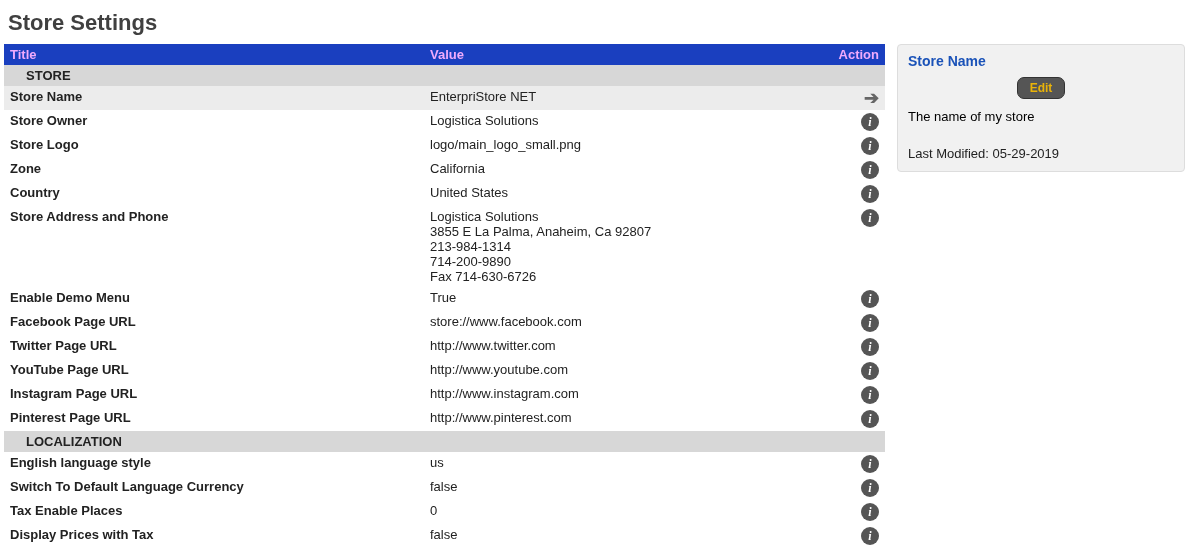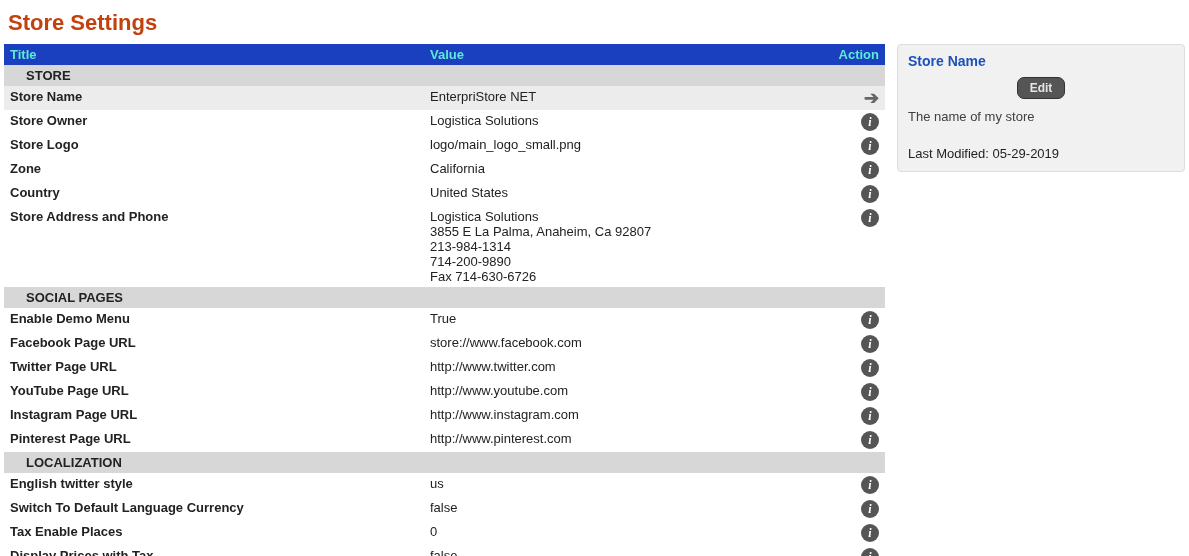--- a/index.html
+++ b/index.html
@@ -4,21 +4,21 @@
   <style>
     * { margin: 0; padding: 0; box-sizing: border-box; }
     body {
       font-family: -apple-system, BlinkMacSystemFont, "Segoe UI", Arial, sans-serif;
       font-size: 13px;
       background: #fff;
       color: #222;
       padding: 4px;
     }
     .page-title {
-      color: #c2410c;
+      color: #404040;
       font-size: 22px;
       font-weight: 700;
       padding: 6px 4px 8px 4px;
     }
     .layout {
       display: flex;
       gap: 12px;
       align-items: flex-start;
     }
     .main { flex: 1; }
@@ -34,45 +34,45 @@
       font-weight: 700;
       font-size: 14px;
       margin-bottom: 8px;
     }
     .side-edit-wrap {
       text-align: center;
       margin-bottom: 10px;
     }
     .edit-btn {
       background: #555;
-      color: #e5e5e5;
+      color: #eab308;
       border: 1px solid #333;
       border-radius: 7px;
       padding: 3px 12px;
       font-size: 12px;
       font-weight: 600;
       cursor: pointer;
     }
     .side-desc {
       font-size: 13px;
-      color: #404040;
+      color: #000000;
       margin-bottom: 22px;
     }
     .side-modified {
       font-size: 13px;
       color: #222;
     }
     table.settings {
       width: 100%;
       border-collapse: collapse;
       font-size: 13px;
     }
     table.settings thead th {
       background: #1a3fbf;
-      color: #5eead4;
+      color: #f0abfc;
       font-weight: 700;
       text-align: left;
       padding: 3px 6px;
       font-size: 13px;
     }
     table.settings thead th:last-child { text-align: right; }
     tr.section-row td {
       background: #d7d7d7;
       font-weight: 700;
       padding: 3px 22px;
@@ -155,23 +155,20 @@
           </tr>
           <tr class="data-row">
             <td class="title-cell">Store Address and Phone</td>
             <td class="value-cell">Logistica Solutions
 3855 E La Palma, Anaheim, Ca 92807
 213-984-1314
 714-200-9890
 Fax 714-630-6726</td>
             <td class="action-cell"><span class="info-icon">i</span></td>
           </tr>
-          <tr class="section-row">
-            <td colspan="3">SOCIAL PAGES</td>
-          </tr>
           <tr class="data-row">
             <td class="title-cell">Enable Demo Menu</td>
             <td class="value-cell">True</td>
             <td class="action-cell"><span class="info-icon">i</span></td>
           </tr>
           <tr class="data-row">
             <td class="title-cell">Facebook Page URL</td>
             <td class="value-cell">store://www.facebook.com</td>
             <td class="action-cell"><span class="info-icon">i</span></td>
           </tr>
@@ -192,21 +189,21 @@
           </tr>
           <tr class="data-row">
             <td class="title-cell">Pinterest Page URL</td>
             <td class="value-cell">http://www.pinterest.com</td>
             <td class="action-cell"><span class="info-icon">i</span></td>
           </tr>
           <tr class="section-row">
             <td colspan="3">LOCALIZATION</td>
           </tr>
           <tr class="data-row">
-            <td class="title-cell">English twitter style</td>
+            <td class="title-cell">English language style</td>
             <td class="value-cell">us</td>
             <td class="action-cell"><span class="info-icon">i</span></td>
           </tr>
           <tr class="data-row">
             <td class="title-cell">Switch To Default Language Currency</td>
             <td class="value-cell">false</td>
             <td class="action-cell"><span class="info-icon">i</span></td>
           </tr>
           <tr class="data-row">
             <td class="title-cell">Tax Enable Places</td>

